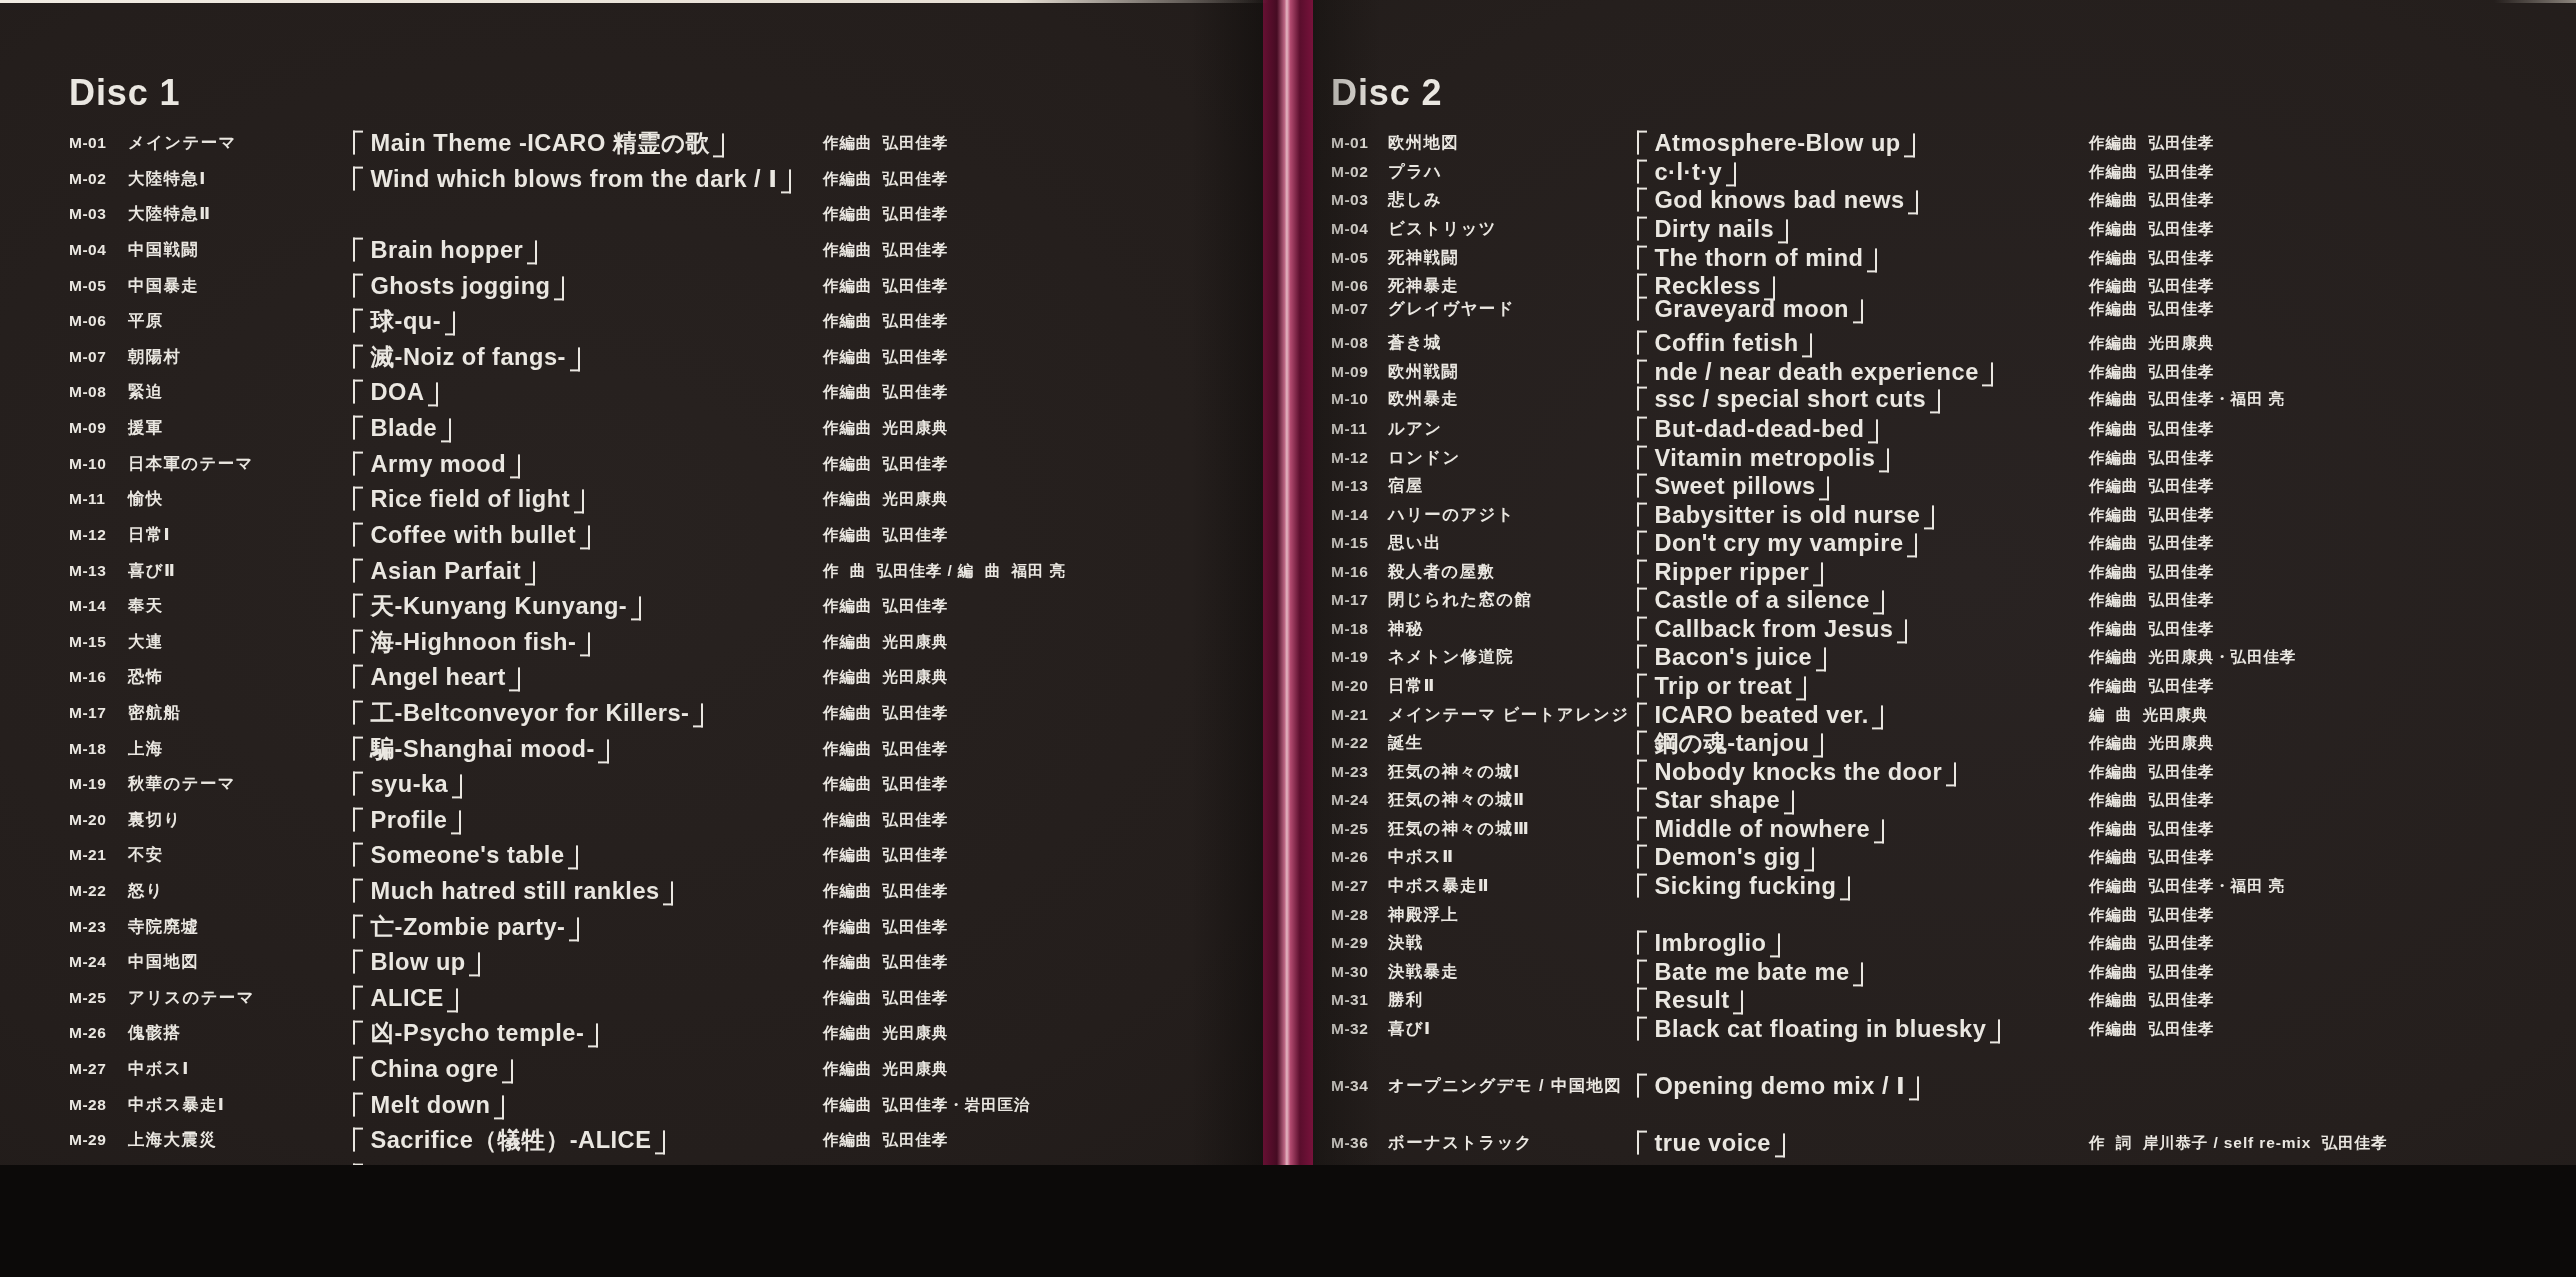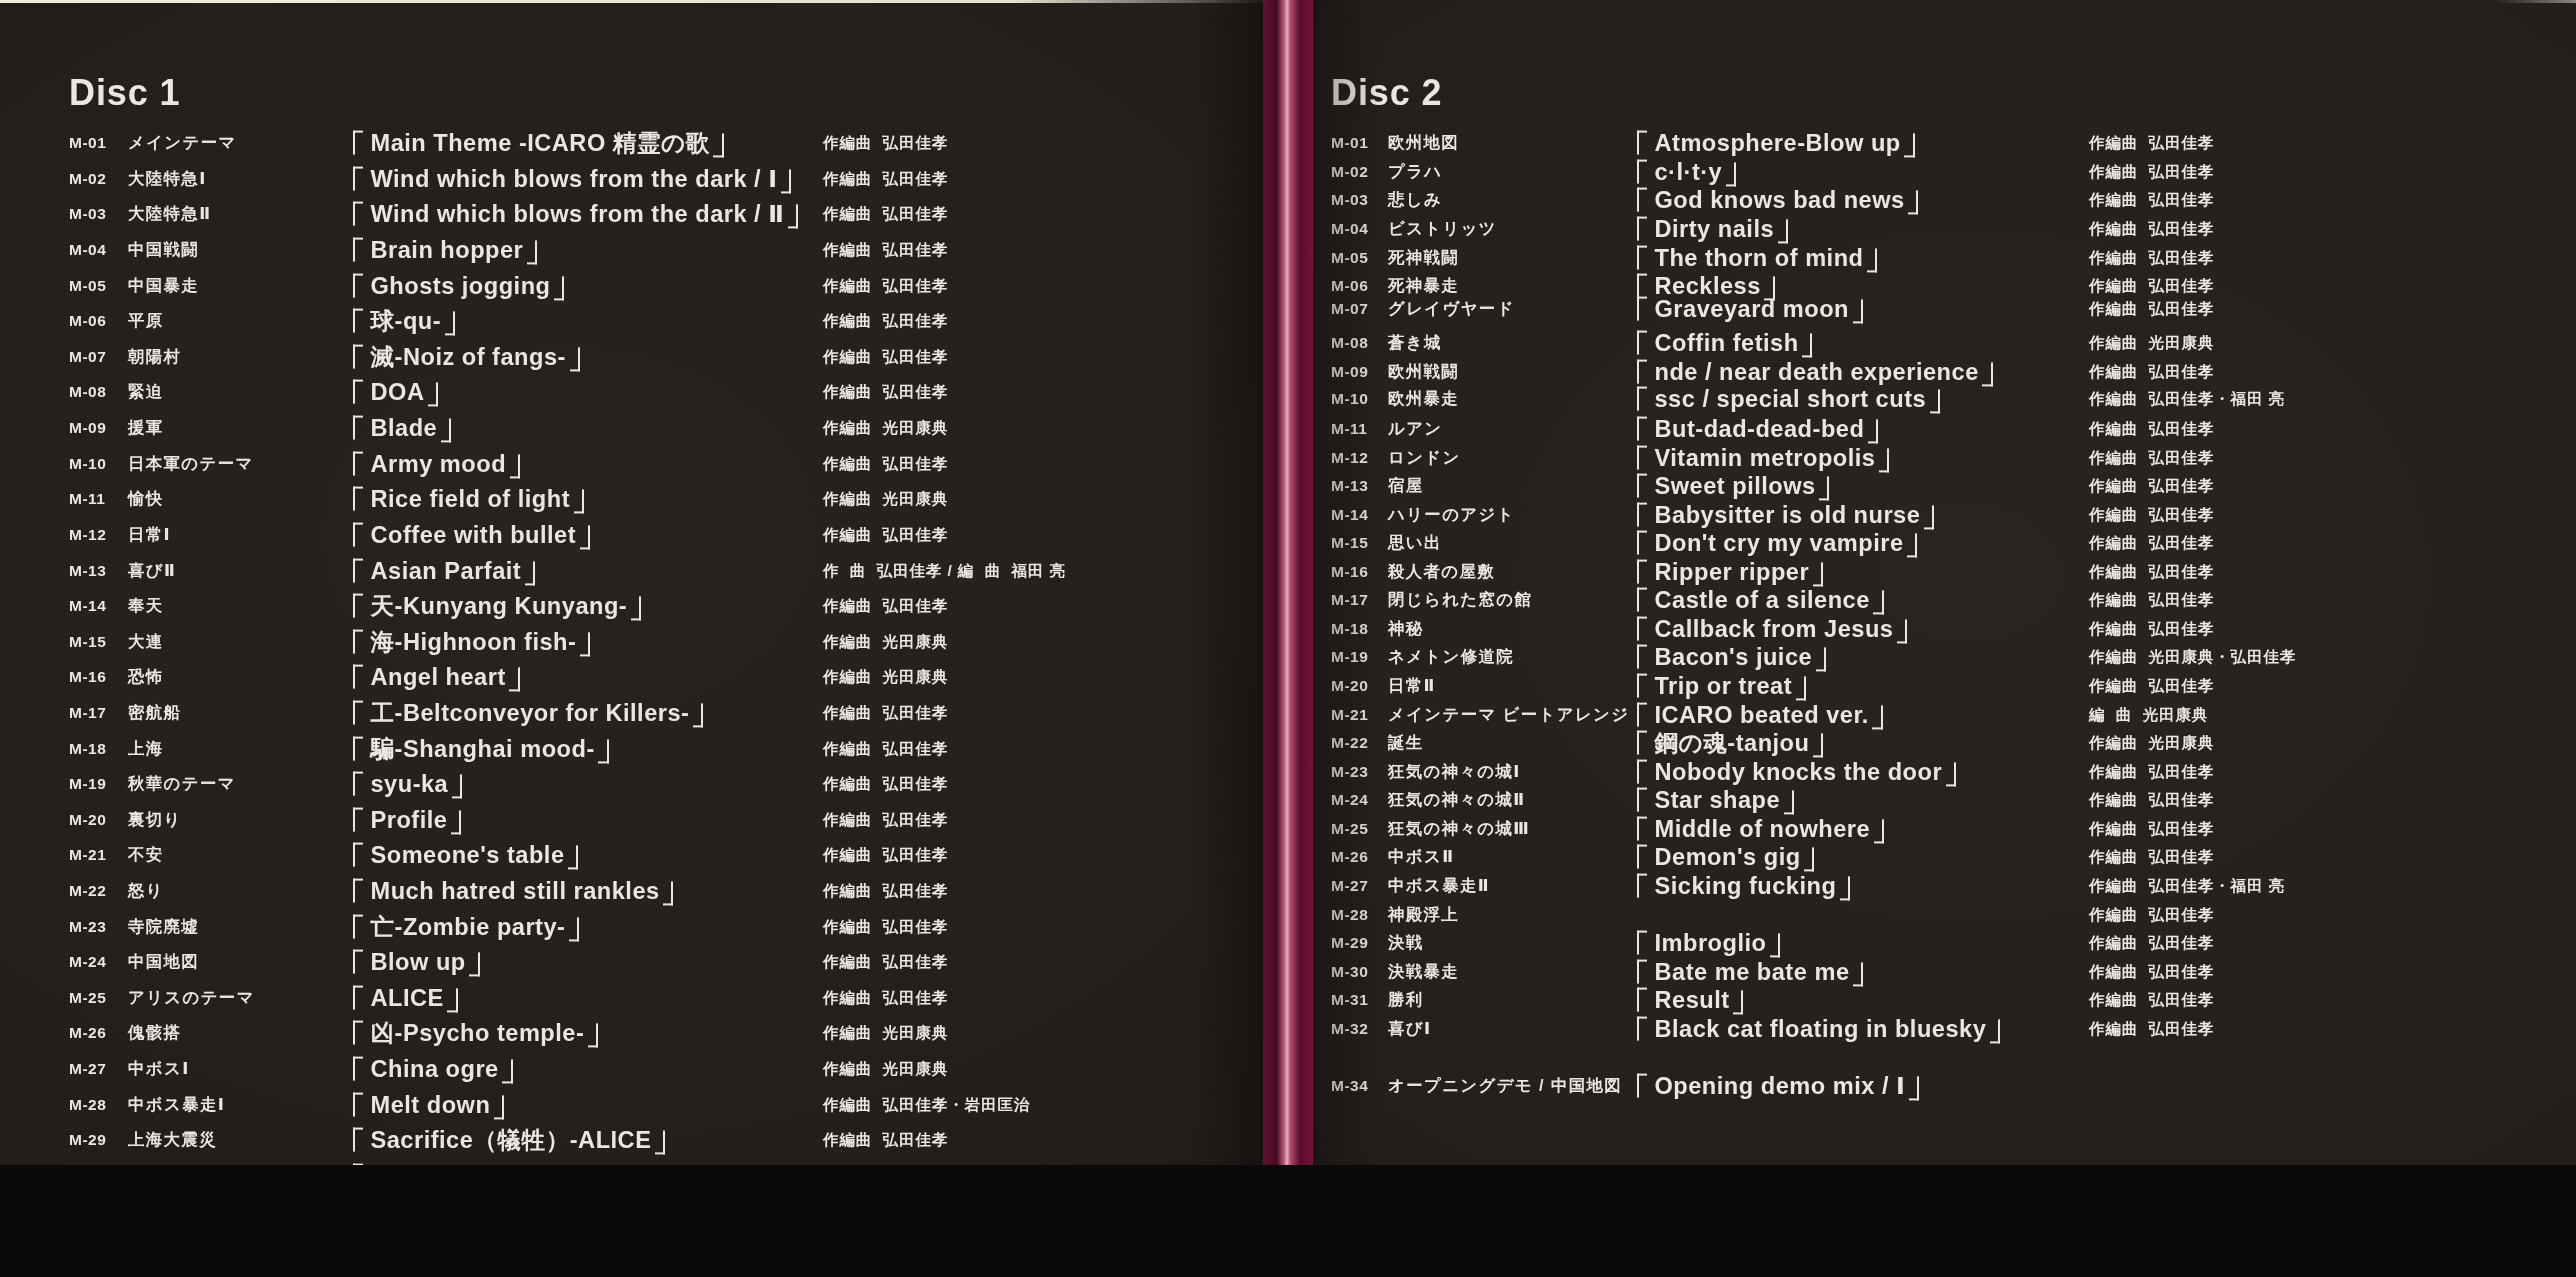--- a/index.html
+++ b/index.html
@@ -86,21 +86,20 @@
         </div>
         <div class="track-row" style="top: 163px;">
           <span class="cell cell-no">M-02</span>
           <span class="cell cell-jp">大陸特急Ⅰ</span>
           <span class="cell cell-en"><i class="br bro"></i><span>Wind which blows from the dark / Ⅰ</span><i class="br brc"></i></span>
           <span class="cell cell-credit">作編曲  弘田佳孝</span>
         </div>
         <div class="track-row" style="top: 198px;">
           <span class="cell cell-no">M-03</span>
           <span class="cell cell-jp">大陸特急Ⅱ</span>
-          <span class="cell cell-en"><i class="br bro"></i><span>Wind which blows from the dark / Ⅱ</span><i class="br brc"></i></span>
           <span class="cell cell-credit">作編曲  弘田佳孝</span>
         </div>
         <div class="track-row" style="top: 234px;">
           <span class="cell cell-no">M-04</span>
           <span class="cell cell-jp">中国戦闘</span>
           <span class="cell cell-en"><i class="br bro"></i><span>Brain hopper</span><i class="br brc"></i></span>
           <span class="cell cell-credit">作編曲  弘田佳孝</span>
         </div>
         <div class="track-row" style="top: 270px;">
           <span class="cell cell-no">M-05</span>
@@ -454,20 +453,26 @@
           <span class="cell cell-jp">喜びⅠ</span>
           <span class="cell cell-en"><i class="br bro"></i><span>Black cat floating in bluesky</span><i class="br brc"></i></span>
           <span class="cell cell-credit">作編曲  弘田佳孝</span>
         </div>
         <div class="track-row" style="top: 1070px;">
           <span class="cell cell-no">M-34</span>
           <span class="cell cell-jp">オープニングデモ / 中国地図</span>
           <span class="cell cell-en"><i class="br bro"></i><span>Opening demo mix / Ⅰ</span><i class="br brc"></i></span>
           <span class="cell cell-credit"></span>
         </div>
+        <div class="track-row" style="top: 1127px;">
+          <span class="cell cell-no">M-36</span>
+          <span class="cell cell-jp">ボーナストラック</span>
+          <span class="cell cell-en"><i class="br bro"></i><span>true voice</span><i class="br brc"></i></span>
+          <span class="cell cell-credit">作  詞  岸川恭子 / self re-mix  弘田佳孝</span>
+        </div>
       </div>
   </section>
 
   <div class="gutter"></div>
   <div class="top-sliver"></div>
   <div class="corner-tr"></div>
 </div>
 
 
 </body></html>

